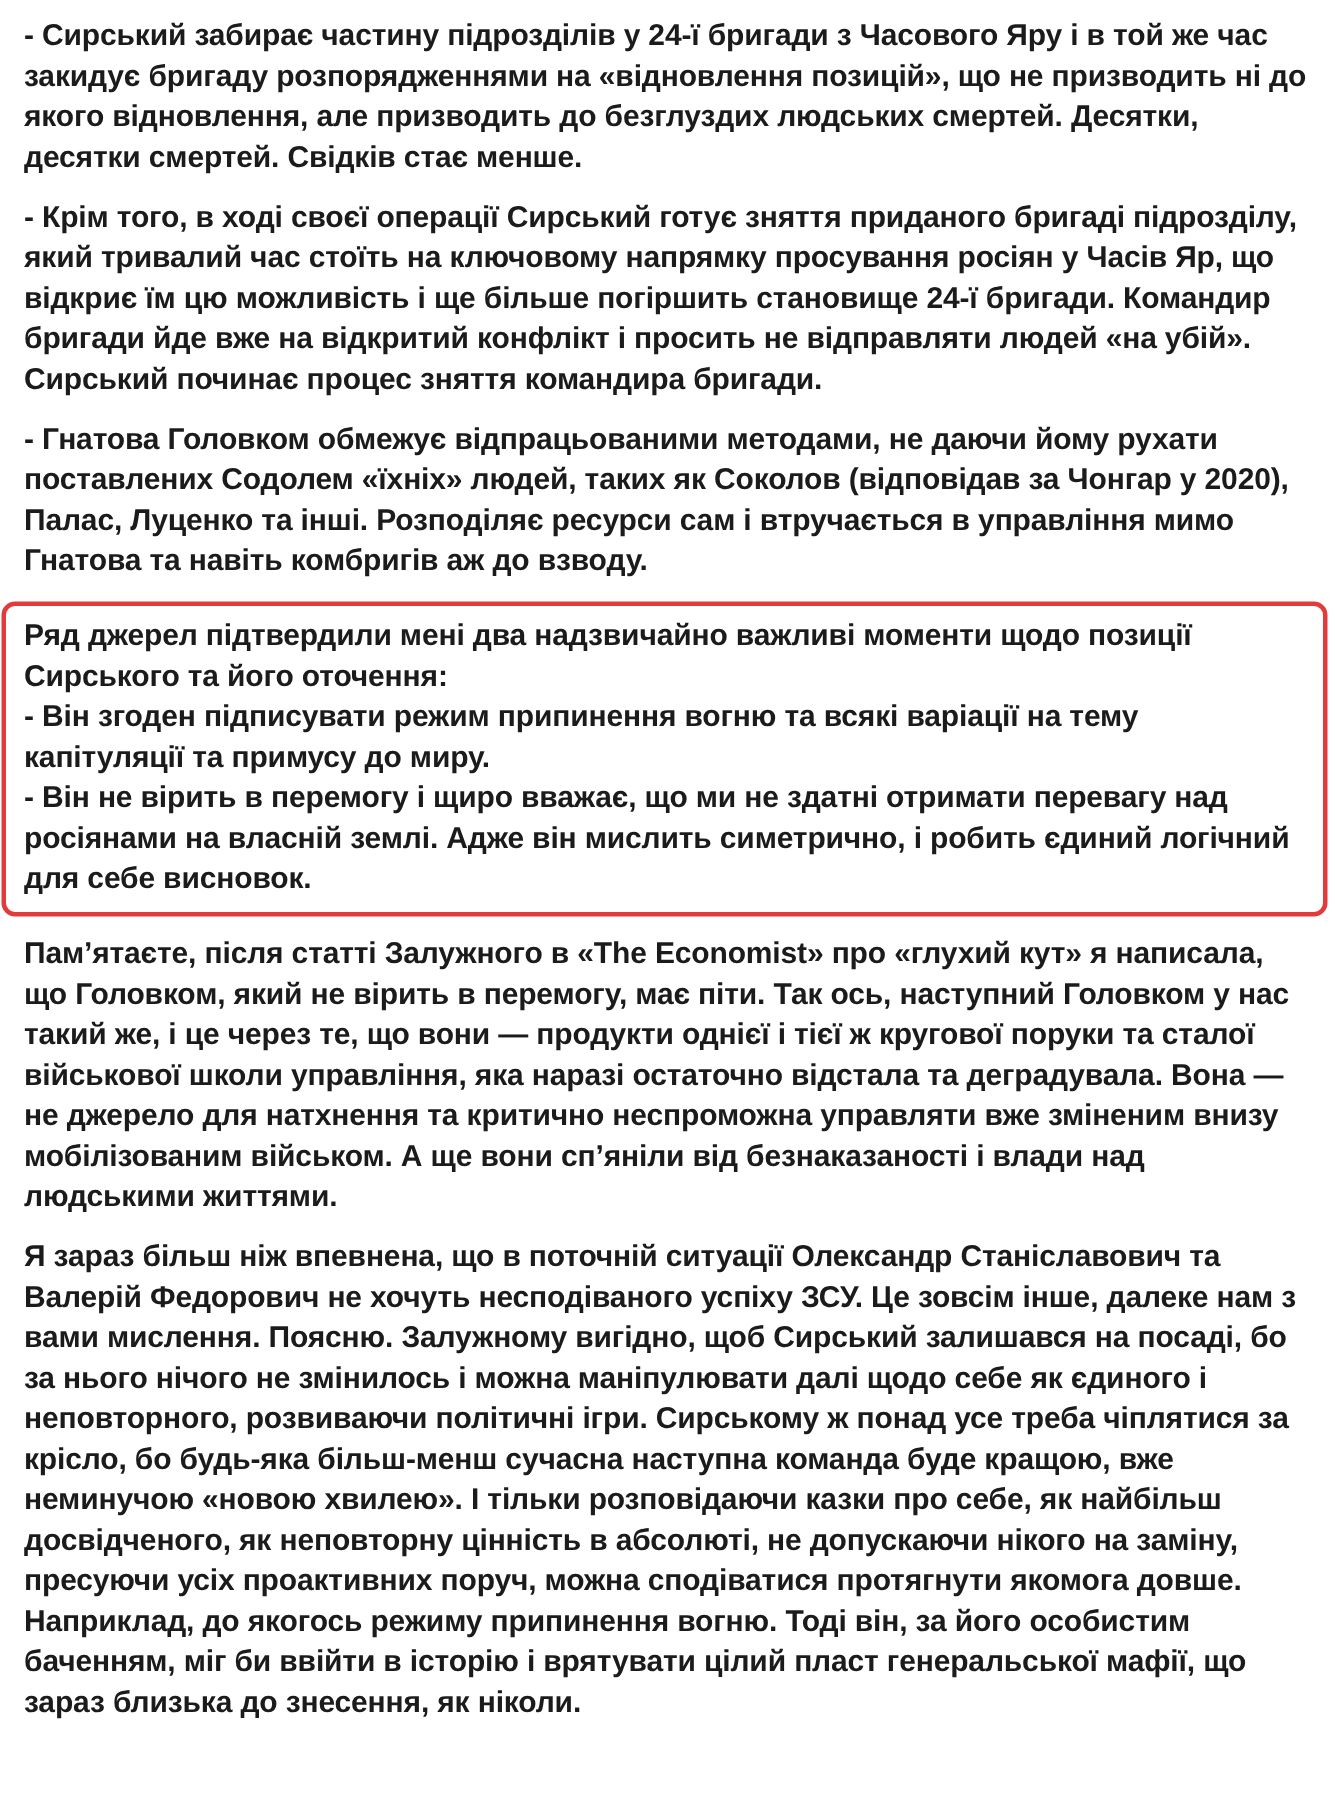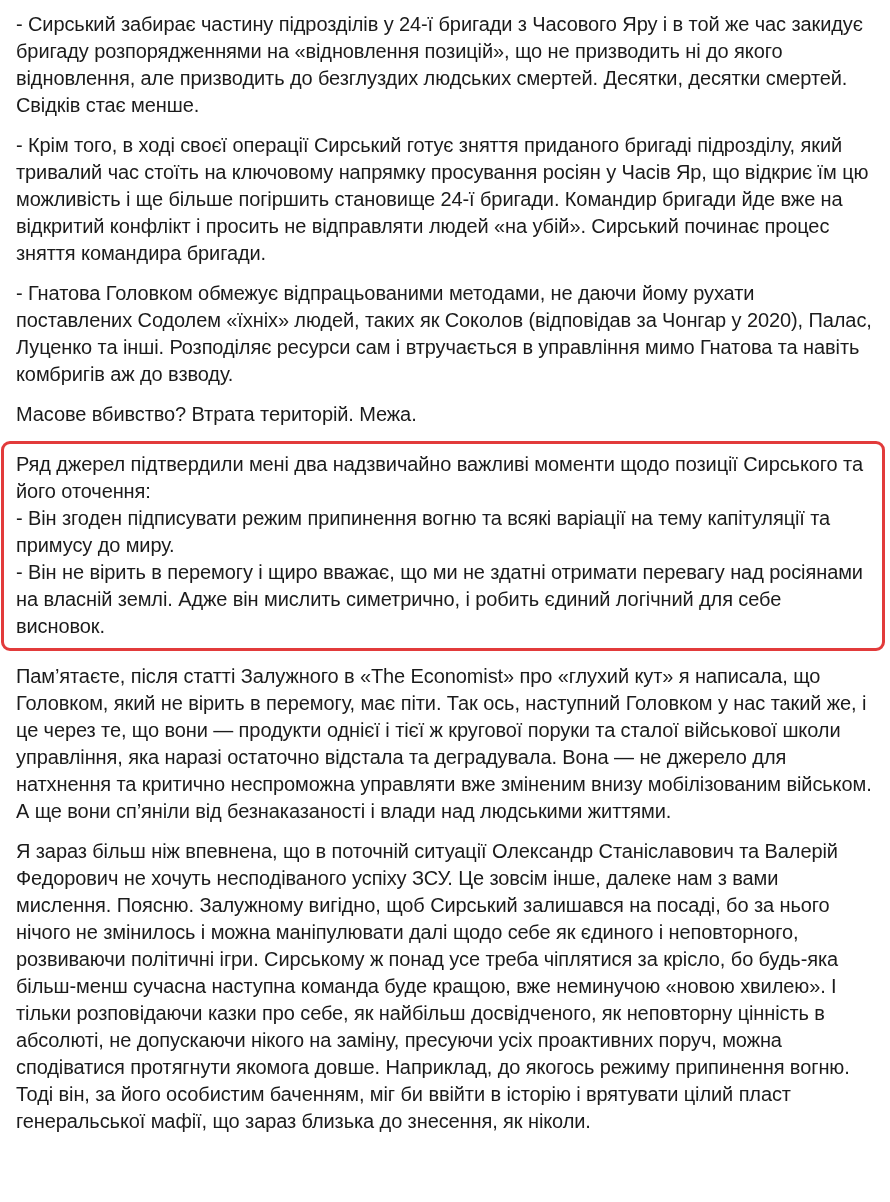--- a/index.html
+++ b/index.html
@@ -18,20 +18,21 @@
     line-height: 27px;
     letter-spacing: -0.1px;
     color: #1b1b1b;
   }
   .doc {
     width: 858px;
   }
   p.para {
     margin: 0 0 13px 0;
     white-space: pre-line;
+    font-weight: bold;
   }
   .highlight-box {
     border: 3px solid #e23b3b;
     border-radius: 9px;
     padding: 7px 12px 8px 12px;
     margin: 3px -11px 12px -15px;
   }
   .highlight-box p.para {
     margin: 0;
   }
@@ -41,21 +42,20 @@
 
 <div class="doc">
 
   <p class="para">- Сирський забирає частину підрозділів у 24-ї бригади з Часового Яру і в той же час закидує бригаду розпорядженнями на «відновлення позицій», що не призводить ні до якого відновлення, але призводить до безглуздих людських смертей. Десятки, десятки смертей. Свідків стає менше.</p>
 
   <p class="para">- Крім того, в ході своєї операції Сирський готує зняття приданого бригаді підрозділу, який тривалий час стоїть на ключовому напрямку просування росіян у Часів Яр, що відкриє їм цю можливість і ще більше погіршить становище 24-ї бригади. Командир бригади йде вже на відкритий конфлікт і просить не відправляти людей «на убій». Сирський починає процес зняття командира бригади.</p>
 
   <p class="para">- Гнатова Головком обмежує відпрацьованими методами, не даючи йому рухати поставлених Содолем «їхніх» людей, таких як Соколов (відповідав за Чонгар у 2020), Палас, Луценко та інші. Розподіляє ресурси сам і втручається в управління мимо Гнатова та навіть комбригів аж до взводу.</p>
 
 
-  <p class="para">Масове вбивство? Втрата територій. Межа.</p>
 
   <div class="highlight-box">
     <p class="para">Ряд джерел підтвердили мені два надзвичайно важливі моменти щодо позиції Сирського та його оточення:
 - Він згоден підписувати режим припинення вогню та всякі варіації на тему капітуляції та примусу до миру.
 - Він не вірить в перемогу і щиро вважає, що ми не здатні отримати перевагу над росіянами на власній землі. Адже він мислить симетрично, і робить єдиний логічний для себе висновок.</p>
   </div>
 
   <p class="para">Пам’ятаєте, після статті Залужного в «The Economist» про «глухий кут» я написала, що Головком, який не вірить в перемогу, має піти. Так ось, наступний Головком у нас такий же, і це через те, що вони — продукти однієї і тієї ж кругової поруки та сталої військової школи управління, яка наразі остаточно відстала та деградувала. Вона — не джерело для натхнення та критично неспроможна управляти вже зміненим внизу мобілізованим військом. А ще вони сп’яніли від безнаказаності і влади над людськими життями.</p>
 
   <p class="para">Я зараз більш ніж впевнена, що в поточній ситуації Олександр Станіславович та Валерій Федорович не хочуть несподіваного успіху ЗСУ. Це зовсім інше, далеке нам з вами мислення. Поясню. Залужному вигідно, щоб Сирський залишався на посаді, бо за нього нічого не змінилось і можна маніпулювати далі щодо себе як єдиного і неповторного, розвиваючи політичні ігри. Сирському ж понад усе треба чіплятися за крісло, бо будь-яка більш-менш сучасна наступна команда буде кращою, вже неминучою «новою хвилею». І тільки розповідаючи казки про себе, як найбільш досвідченого, як неповторну цінність в абсолюті, не допускаючи нікого на заміну, пресуючи усіх проактивних поруч, можна сподіватися протягнути якомога довше. Наприклад, до якогось режиму припинення вогню. Тоді він, за його особистим баченням, міг би ввійти в історію і врятувати цілий пласт генеральської мафії, що зараз близька до знесення, як ніколи.</p>

